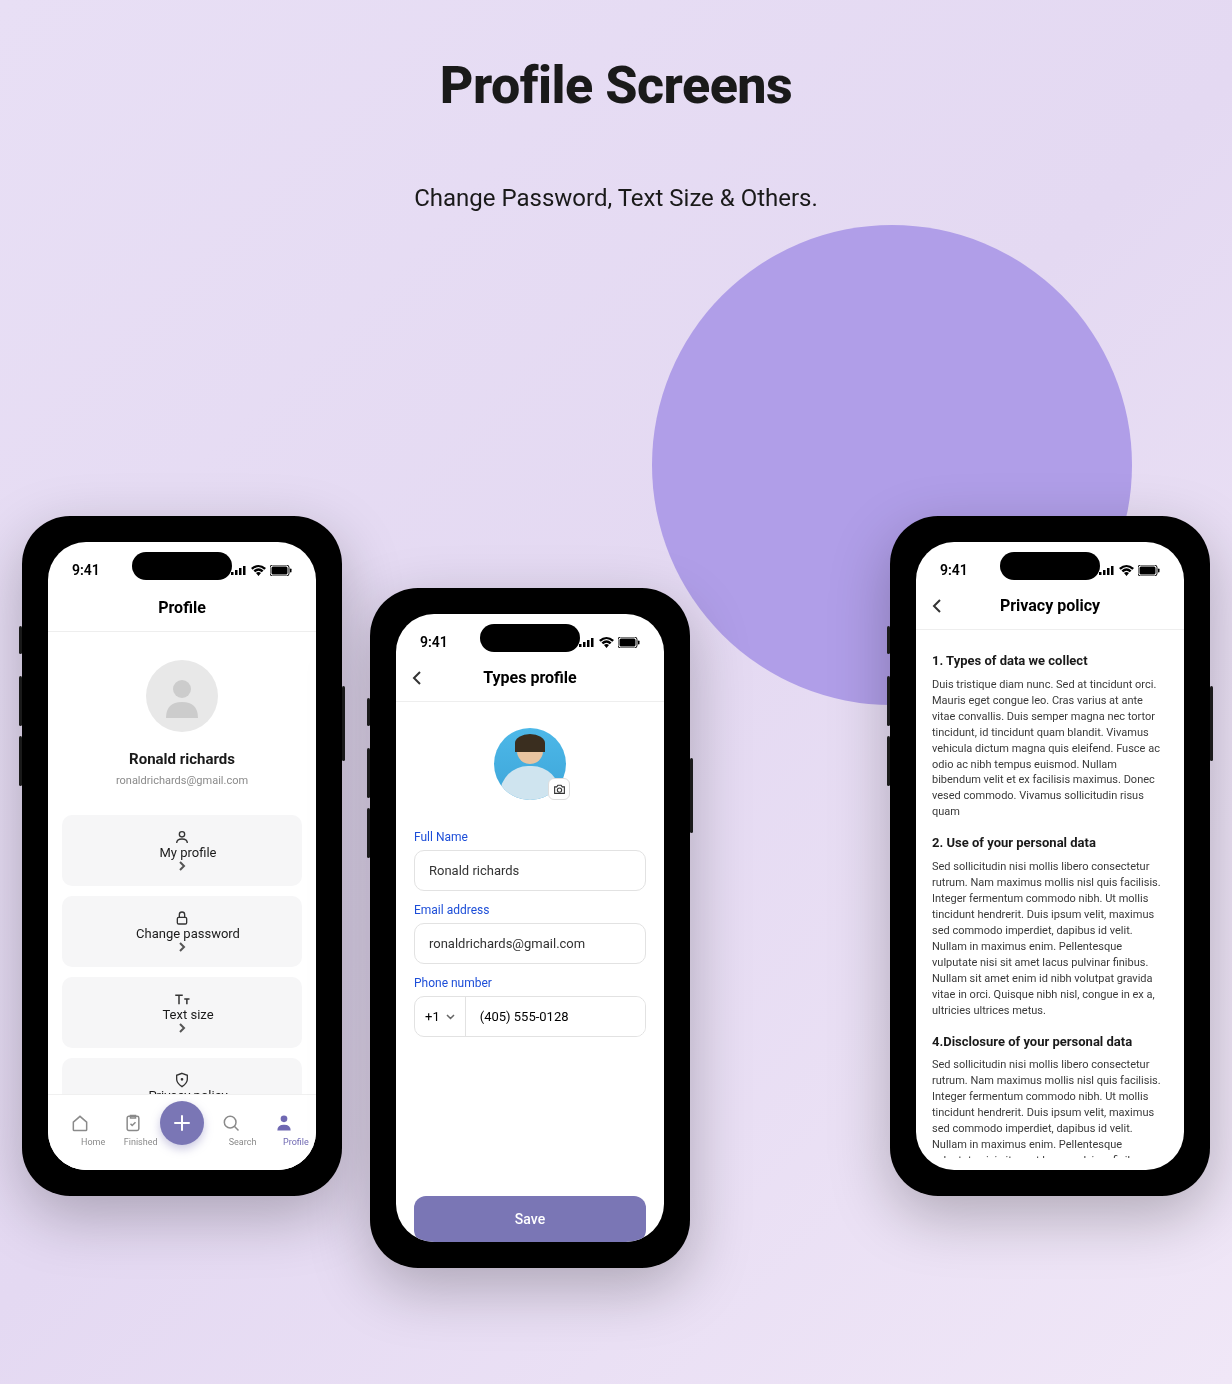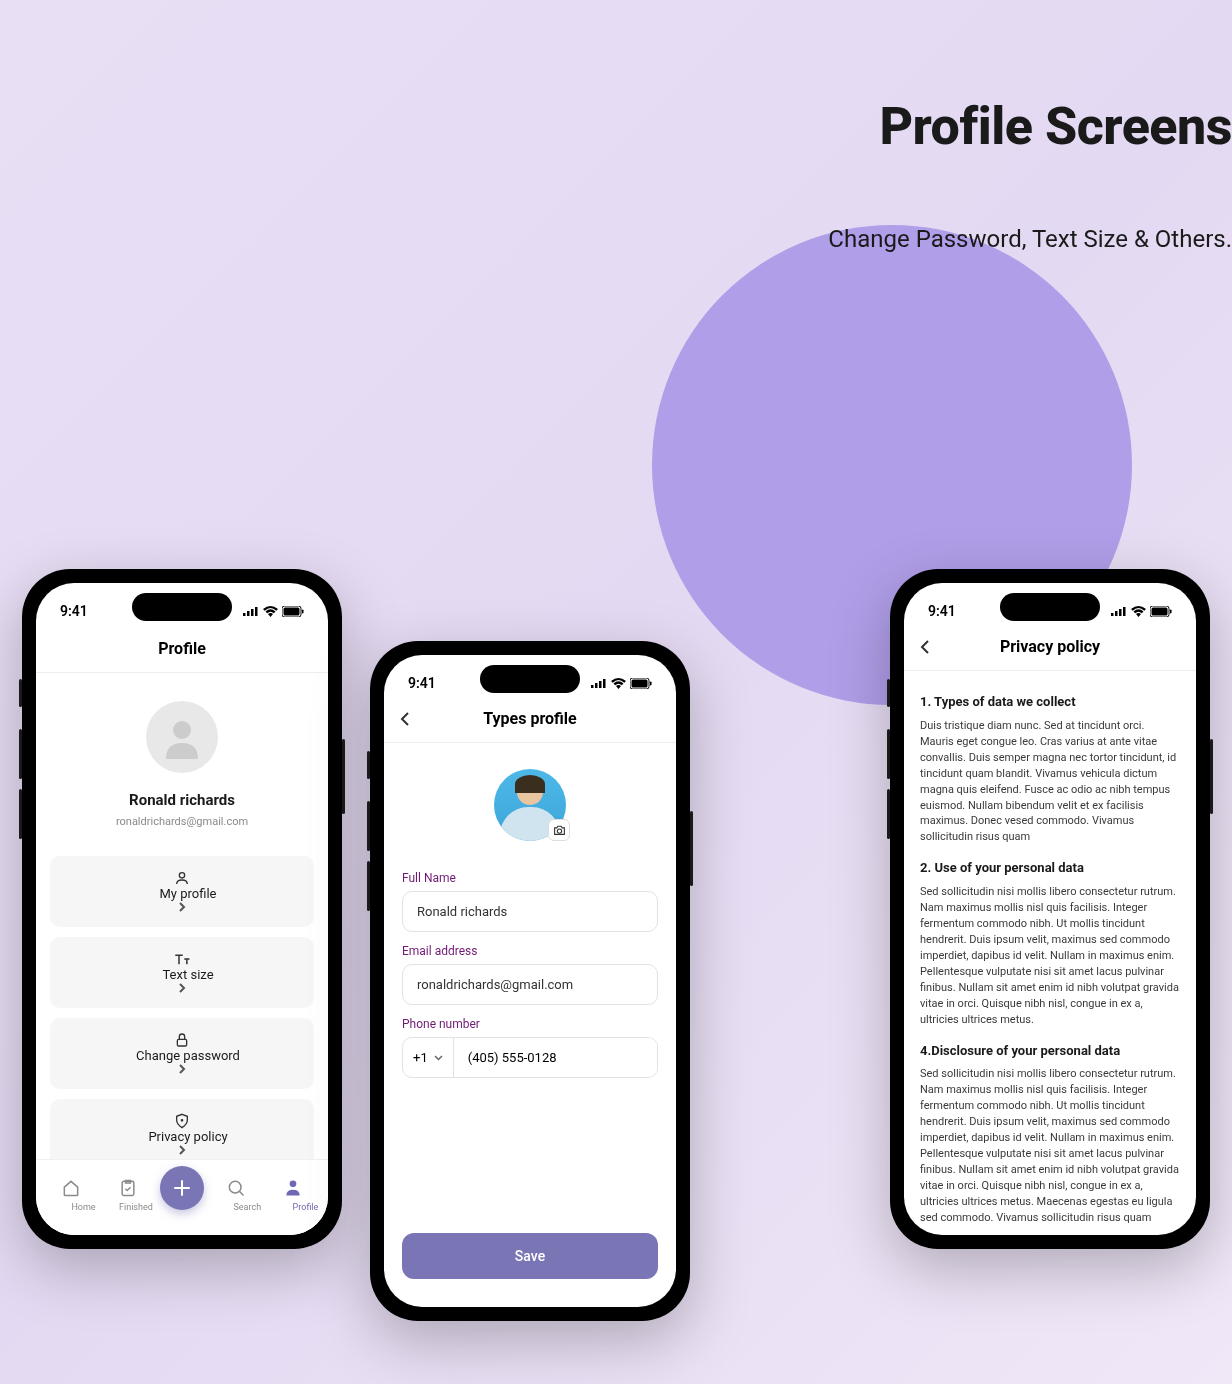--- a/index.html
+++ b/index.html
@@ -13,33 +13,32 @@
   .bg-circle {
     position: absolute;
     width: 480px;
     height: 480px;
     border-radius: 50%;
     background: #b09ee8;
     top: 225px;
     right: 100px;
     z-index: 0;
   }
-  .page-header { text-align: right; padding-top: 55px; position: relative; z-index: 2; margin-top: 41px; }
+  .page-header { text-align: center; padding-top: 55px; position: relative; z-index: 2; }
   .page-title { font-size: 52px; font-weight: 800; color: #1a1a1a; letter-spacing: -0.5px; }
   .page-subtitle { font-size: 24px; color: #1a1a1a; margin-top: 28px; line-height: 1.5; font-weight: 400; }
 
   .phones { position: relative; width: 100%; height: 100%; }
   .phone {
     position: absolute;
     background: #000;
     border-radius: 48px;
-    padding: 14px;
+    padding: 26px;
     box-shadow: 0 20px 60px rgba(0,0,0,0.25);
     z-index: 3;
-    margin-top: 12px;
   }
   .phone-screen {
     background: #fff;
     border-radius: 38px;
     width: 100%;
     height: 100%;
     overflow: hidden;
     position: relative;
   }
   .notch {
@@ -124,30 +123,30 @@
   }
   .p2-avatar-head { position:absolute; top:10px; left:50%; transform:translateX(-50%); width:26px;height:26px;border-radius:50%;background:#e8c4a0;}
   .p2-avatar-hair { position:absolute; top:6px; left:50%; transform:translateX(-50%); width:30px;height:18px;border-radius:50% 50% 0 0;background:#3a2e1f;}
   .p2-avatar-body { position:absolute; bottom:-10px; left:50%; transform:translateX(-50%); width:60px;height:44px;border-radius:28px 28px 0 0;background:#cfe4ef;}
   .p2-cam {
     position:absolute; width:22px;height:22px; background:#fff; border-radius:6px;
     border:1px solid #ddd; bottom:18px; left:50%; margin-left:18px;
     display:flex;align-items:center;justify-content:center;
   }
   .p2-form { padding: 0 18px; }
-  .p2-label { font-size: 12px; color: #701a75; margin-bottom: 6px; margin-top: 12px; }
+  .p2-label { font-size: 12px; color: #1d4ed8; margin-bottom: 6px; margin-top: 12px; }
   .p2-input {
     width: 100%; border: 1px solid #e2e2e2; border-radius: 10px;
     padding: 12px 14px; font-size: 13px; color: #333; background:#fff;
   }
   .p2-phone-row { display:flex; gap:0; border:1px solid #e2e2e2; border-radius:10px; overflow:hidden;}
   .p2-cc { padding:12px 10px; font-size:13px; display:flex;align-items:center;gap:6px; border-right:1px solid #e2e2e2;}
   .p2-pn { flex:1; padding:12px 14px; font-size:13px; border:none; outline:none;}
   .p2-save {
-    position:absolute; bottom:28px; left:18px; right:18px;
+    position:absolute; bottom:0; left:18px; right:18px;
     background:#7a76b5; color:#fff; text-align:center;
     padding:15px; border-radius:12px; font-size:14px; font-weight:500;
   }
 
   
   .phone3 { width: 320px; height: 680px; top: 300px; right: 22px; }
   .p3-header { display:flex; align-items:center; padding: 10px 16px 14px; border-bottom: 1px solid #eee;}
   .p3-back { width: 24px; }
   .p3-title { flex:1; text-align:center; font-weight:700; font-size:16px; margin-left:-24px;}
   .p3-body { padding: 14px 16px; font-size: 11px; line-height: 1.45; color:#3a3a3a; height:calc(100% - 100px); overflow:hidden;}
@@ -220,41 +219,41 @@
           <span class="p1-item-label">My profile</span>
           <span class="p1-item-chev">
             <svg width="8" height="12" viewBox="0 0 8 12" fill="none" stroke="#555" stroke-width="2">
                 <path d="M2 2 L6 6 L2 10"></path>
               </svg>
           </span>
         </div>
 
         <div class="p1-item">
           <span class="p1-item-icon">
+            <svg width="16" height="16" viewBox="0 0 24 24" fill="none" stroke="#333" stroke-width="2">
+                <rect x="5" y="11" width="14" height="10" rx="2"></rect>
+                <path d="M8 11 V7 a4 4 0 0 1 8 0 V11"></path>
+              </svg>
+          </span>
+          <span class="p1-item-label">Change password</span>
+          <span class="p1-item-chev">
+            <svg width="8" height="12" viewBox="0 0 8 12" fill="none" stroke="#555" stroke-width="2">
+                <path d="M2 2 L6 6 L2 10"></path>
+              </svg>
+          </span>
+        </div>
+
+        <div class="p1-item">
+          <span class="p1-item-icon">
             <svg width="18" height="16" viewBox="0 0 24 20" fill="none" stroke="#333" stroke-width="2">
                 <path d="M3 5 H13 M8 5 V17"></path>
                 <path d="M15 10 H22 M18.5 10 V17"></path>
               </svg>
           </span>
           <span class="p1-item-label">Text size</span>
-          <span class="p1-item-chev">
-            <svg width="8" height="12" viewBox="0 0 8 12" fill="none" stroke="#555" stroke-width="2">
-                <path d="M2 2 L6 6 L2 10"></path>
-              </svg>
-          </span>
-        </div>
-
-        <div class="p1-item">
-          <span class="p1-item-icon">
-            <svg width="16" height="16" viewBox="0 0 24 24" fill="none" stroke="#333" stroke-width="2">
-                <rect x="5" y="11" width="14" height="10" rx="2"></rect>
-                <path d="M8 11 V7 a4 4 0 0 1 8 0 V11"></path>
-              </svg>
-          </span>
-          <span class="p1-item-label">Change password</span>
           <span class="p1-item-chev">
             <svg width="8" height="12" viewBox="0 0 8 12" fill="none" stroke="#555" stroke-width="2">
                 <path d="M2 2 L6 6 L2 10"></path>
               </svg>
           </span>
         </div>
 
         <div class="p1-item">
           <span class="p1-item-icon">
             <svg width="16" height="16" viewBox="0 0 24 24" fill="none" stroke="#333" stroke-width="2">

